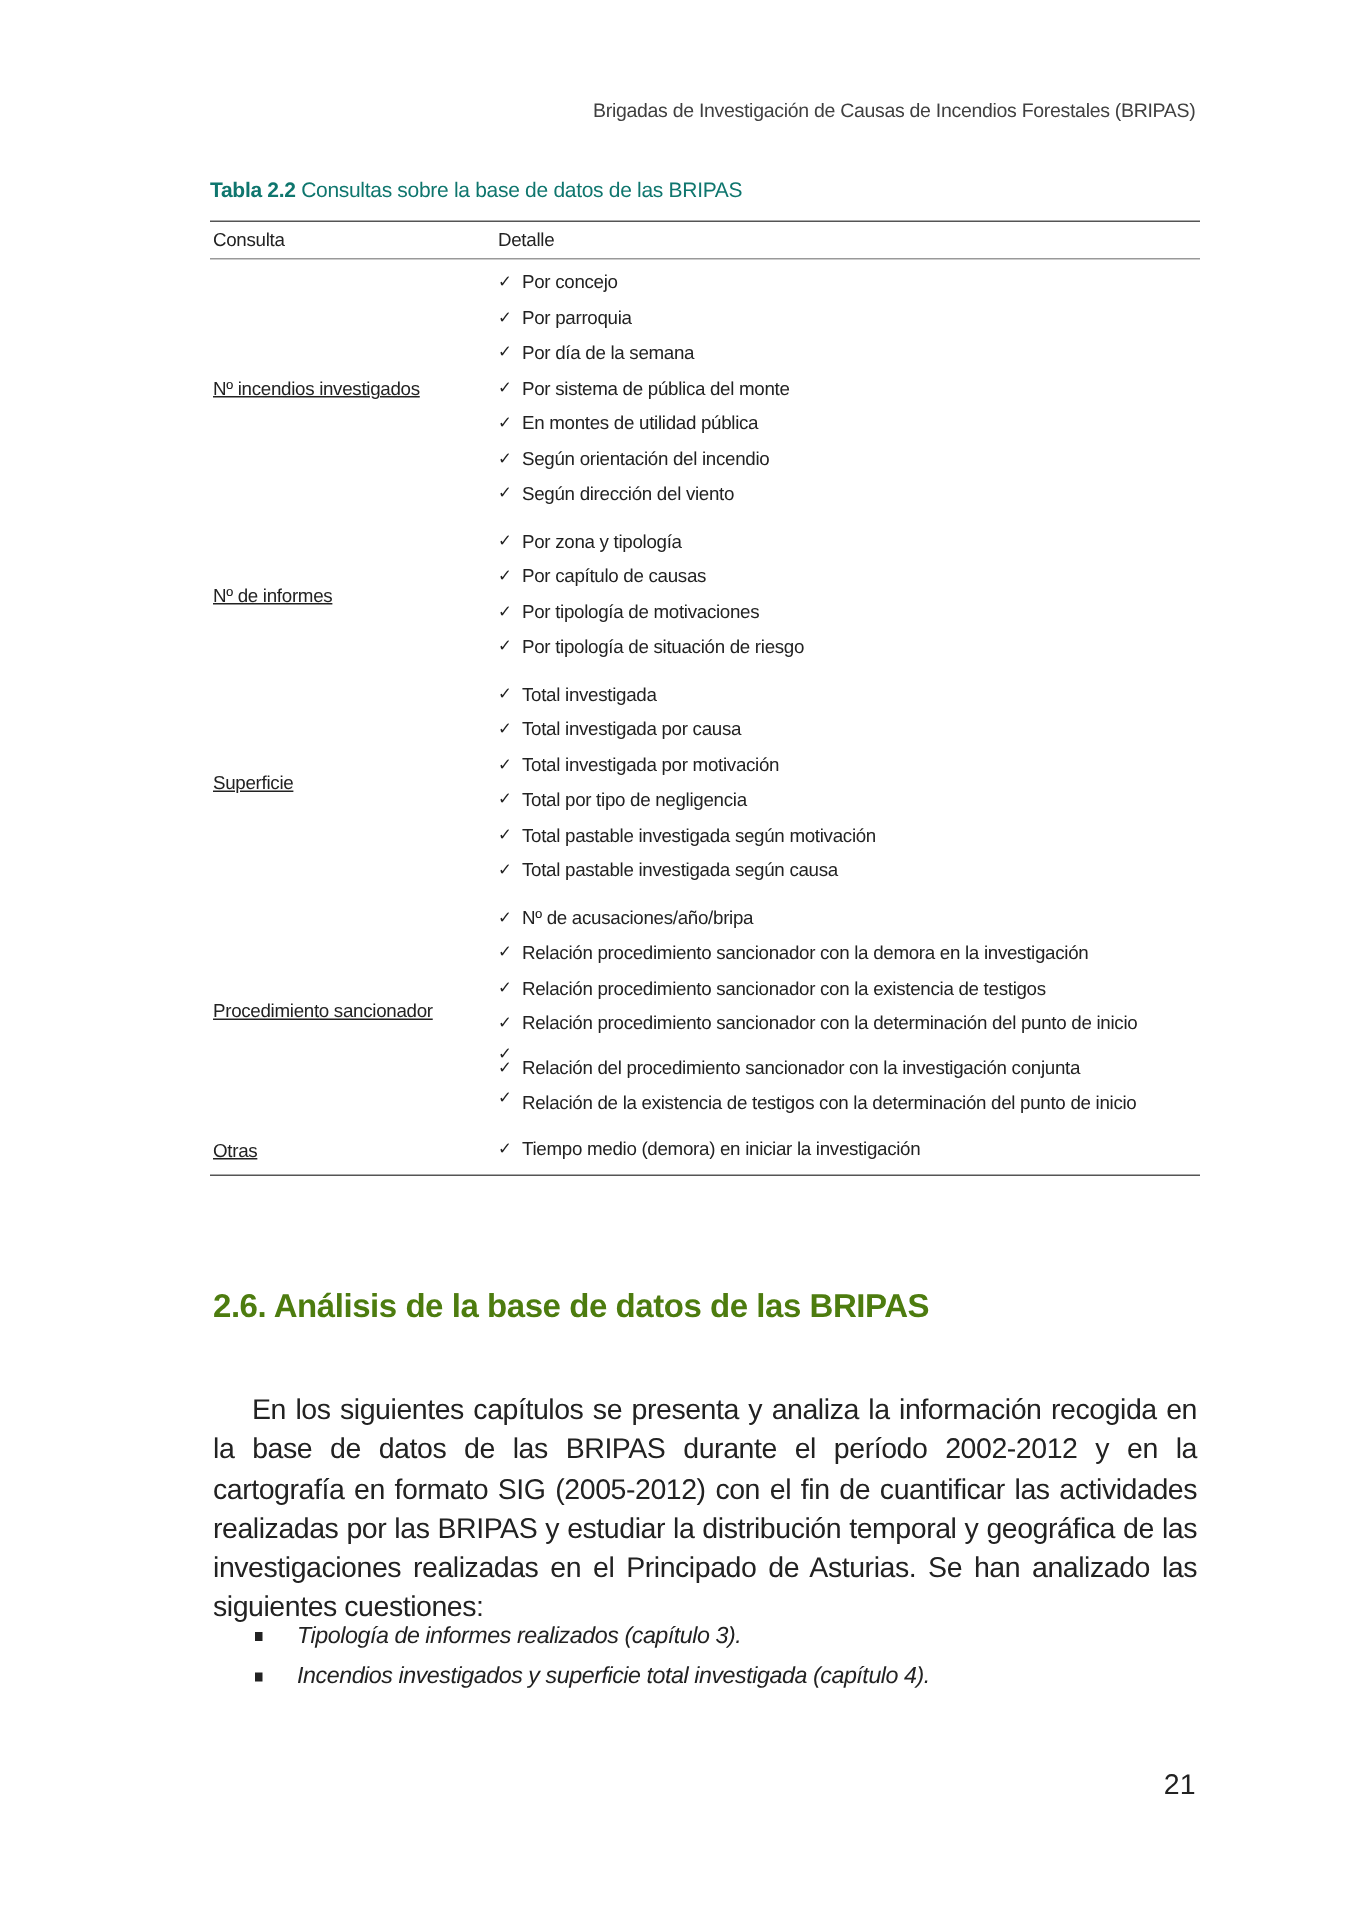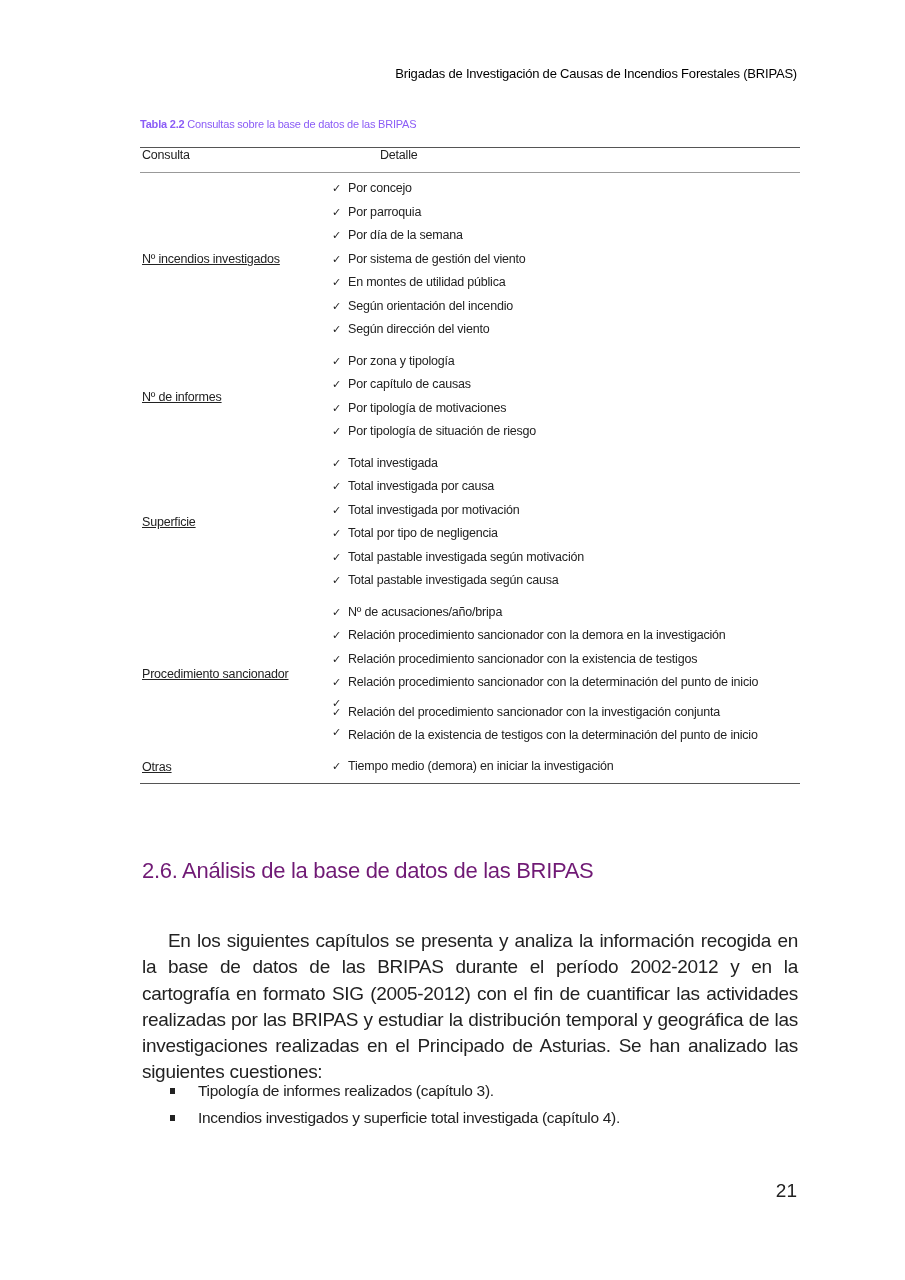--- a/index.html
+++ b/index.html
@@ -1,35 +1,35 @@
 <!DOCTYPE html>
 <html><head>
 <meta charset="utf-8">
 <style>
   html, body { margin:0; padding:0; background:#ffffff; }
   body { width:905px; height:1280px; position:relative; font-family:"Liberation Sans", sans-serif; color:#1a1a1a; overflow:hidden; }
-  .page-header { position:absolute; top:66px; right:108px; font-size:13px; letter-spacing:-0.2px; color:#000000; }
-  .table-caption { position:absolute; top:118px; left:140px; font-size:11px; color:#8b5cf6; letter-spacing:-0.2px; }
+  .page-header { position:absolute; top:66px; right:108px; font-size:13px; letter-spacing:-0.2px; color:#404040; }
+  .table-caption { position:absolute; top:118px; left:140px; font-size:14px; color:#0f766e; letter-spacing:-0.2px; }
   .table-caption b { font-weight:bold; }
   .tbl { position:absolute; top:147px; left:140px; width:660px; border-collapse:collapse; font-size:12.5px; letter-spacing:-0.2px; color:#222; }
   .tbl-top { border-top:1.5px solid #555; }
-  .tbl-head { height:24px; border-bottom:1.5px solid #999; display:flex; align-items:flex-start;gap:48px; }
+  .tbl-head { height:24px; border-bottom:1.5px solid #999; display:flex; align-items:center; }
   .col1 { width:190px; padding-left:2px; }
   .col2 { flex:1; }
   .grp { display:flex; align-items:center; padding:4px 0 4px 0; }
   .grp .col1 { align-self:center;text-decoration:underline; }
   .items { list-style:none; margin:0; padding:0; }
   .items li { position:relative; padding-left:16px; line-height:23.5px; }
   .items li.wrap { line-height:17px; padding-top:3px; padding-bottom:3px; }
   .check { position:absolute; left:0; top:0; font-size:11px; }
   .tbl-bottom { border-bottom:1.5px solid #555; }
-  .section-title { position:absolute; top:858px; left:142px; font-size:22px; font-weight:normal; letter-spacing:-0.3px; color:#701a75; }
+  .section-title { position:absolute; top:858px; left:142px; font-size:22px; font-weight:bold; letter-spacing:-0.3px; color:#4d7c0f; }
   .para { position:absolute; top:928px; left:142px; width:656px; font-size:19px; line-height:26.3px; text-align:justify; color:#222; letter-spacing:-0.3px; }
   .para .indent { display:inline-block; width:26px; }
-  .bullets { position:absolute; top:1077px; left:168px; list-style:none; margin:0; padding:0; font-size:15.5px; line-height:27px; color:#222; letter-spacing:-0.3px; }
+  .bullets { position:absolute; top:1077px; left:168px; list-style:none; margin:0; padding:0; font-size:15.5px; line-height:27px; color:#222; letter-spacing:-0.3px;font-style:italic; }
   .bullets li { position:relative; padding-left:30px; }
   .bullets li .sq { position:absolute; left:2px; top:11px; width:5px; height:6px; background:#222; }
   .page-number { position:absolute; top:1180px; right:108px; font-size:19px; color:#222; }
 </style>
 </head>
 <body>
 
 <div class="page-header">Brigadas de Investigación de Causas de Incendios Forestales (BRIPAS)</div>
 
 <div class="table-caption"><b>Tabla 2.2</b><span> Consultas sobre la base de datos de las BRIPAS</span></div>
@@ -40,21 +40,21 @@
     <div class="col2">Detalle</div>
   </div>
   <div id="groups">
       <div class="grp">
         <div class="col1">Nº incendios investigados</div>
         <div class="col2">
           <ul class="items">
             <li><span class="check">✓</span><span>Por concejo</span></li>
             <li><span class="check">✓</span><span>Por parroquia</span></li>
             <li><span class="check">✓</span><span>Por día de la semana</span></li>
-            <li><span class="check">✓</span><span>Por sistema de gestión del viento</span></li>
+            <li><span class="check">✓</span><span>Por sistema de pública del monte</span></li>
             <li><span class="check">✓</span><span>En montes de utilidad pública</span></li>
             <li><span class="check">✓</span><span>Según orientación del incendio</span></li>
             <li><span class="check">✓</span><span>Según dirección del viento</span></li>
           </ul>
         </div>
       </div>
       <div class="grp">
         <div class="col1">Nº de informes</div>
         <div class="col2">
           <ul class="items">

